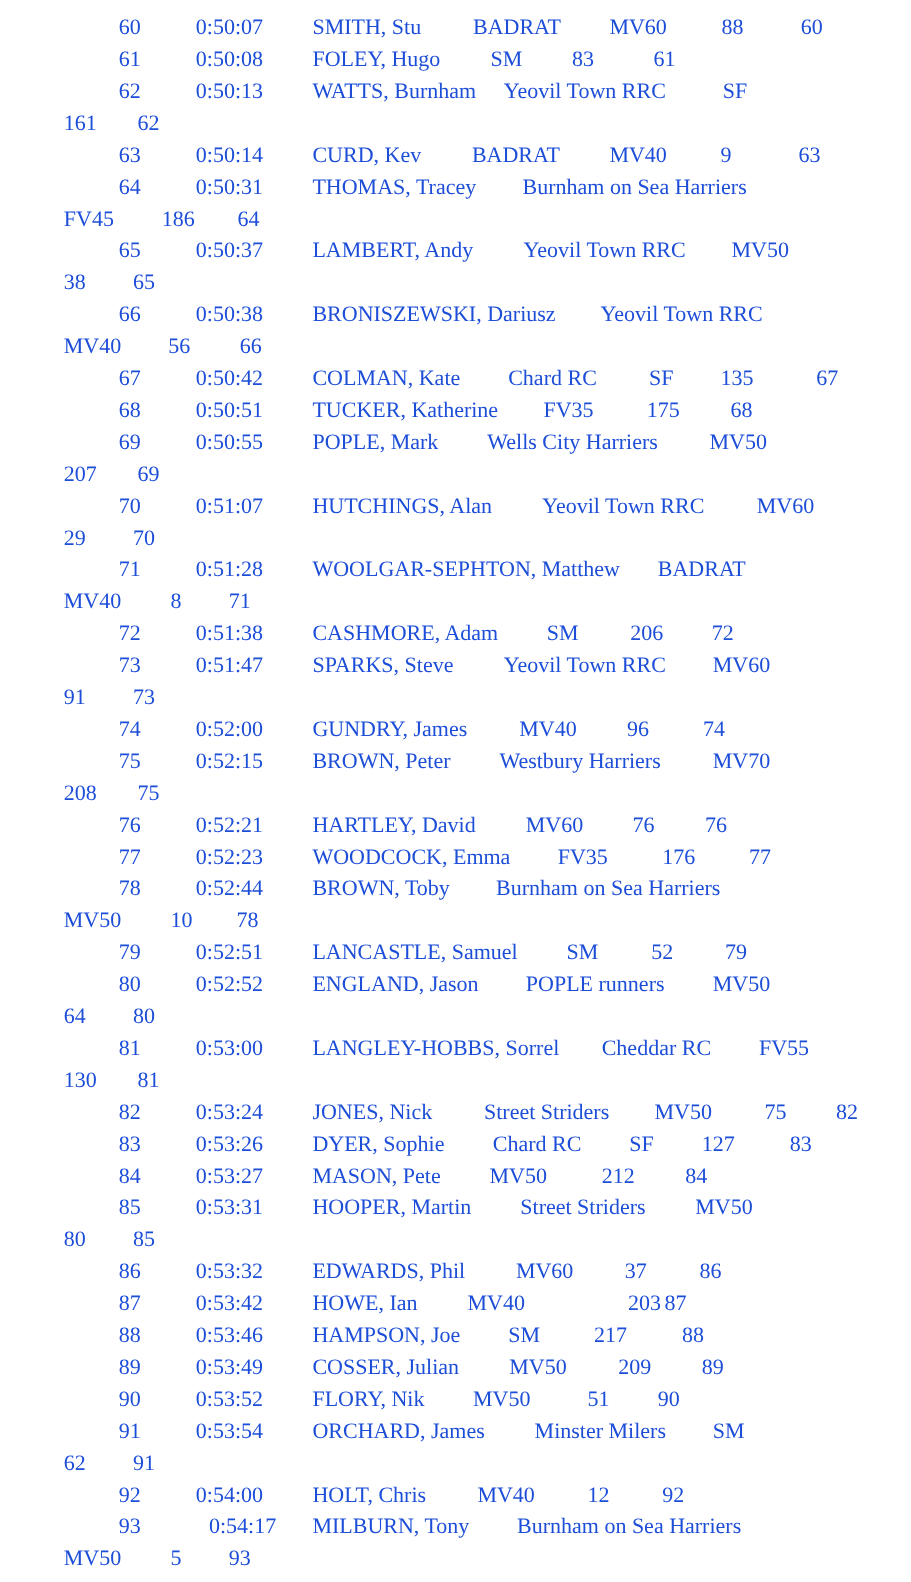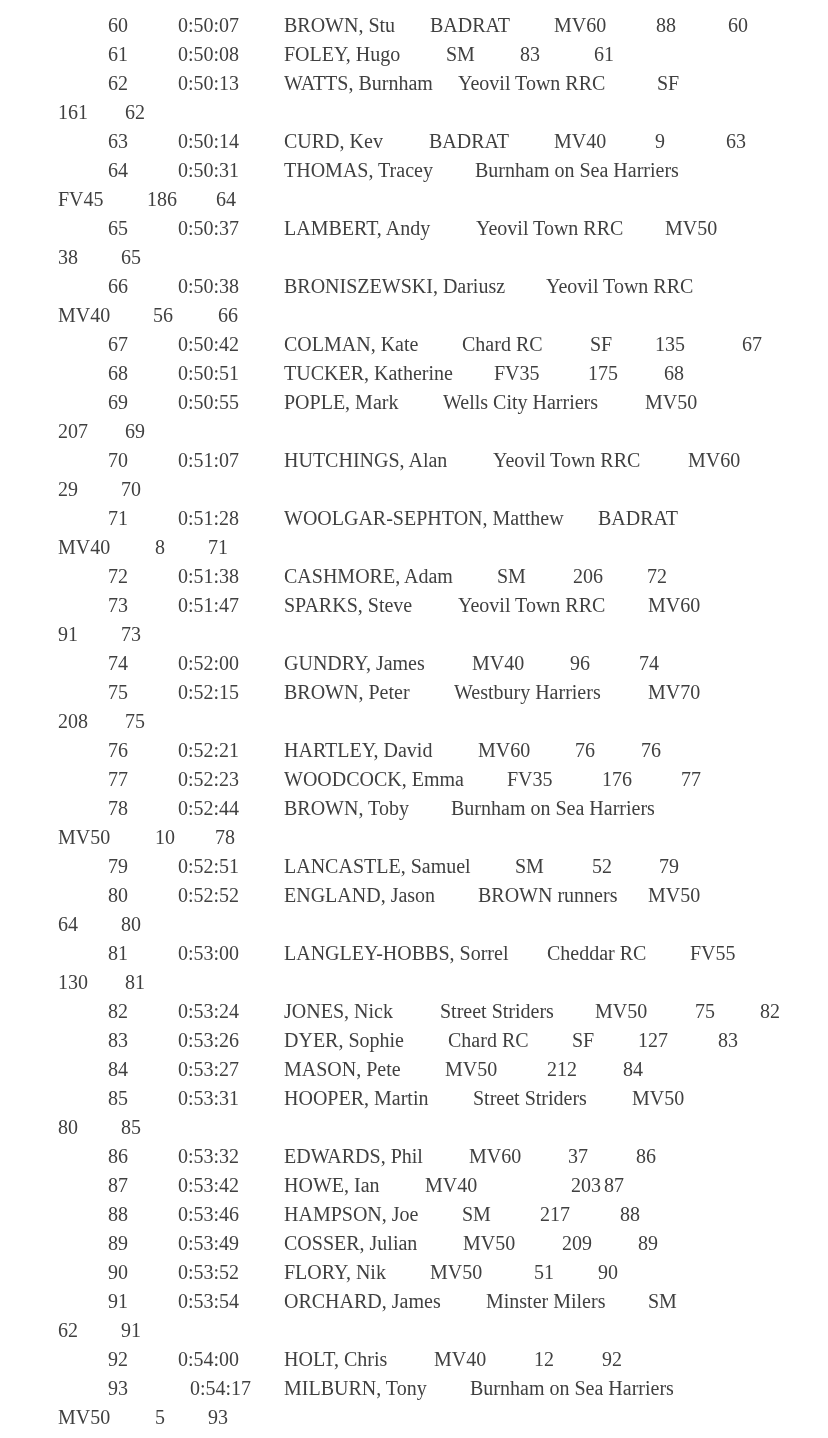--- a/index.html
+++ b/index.html
@@ -1,21 +1,21 @@
 <!DOCTYPE html>
 <html><head>
 <meta charset="utf-8">
 <style>
   html, body { margin: 0; padding: 0; background: #ffffff; }
   .page {
     position: relative;
     width: 828px;
     height: 1438px;
     background: #ffffff;
-    color: #404040;
+    color: #1d4ed8;
     font-family: "Liberation Serif", "DejaVu Serif", serif;
     font-size: 20px;
     overflow: hidden;
   }
   .line {
     position: absolute;
     left: 0;
     width: 100%;
     height: 29px;
     line-height: 29px;
@@ -24,21 +24,21 @@
   .tok { position: absolute; }
 </style>
 </head>
 <body>
 
 <div class="page">
   <div id="lines">
       <div class="line" style="top: 11px;">
         <span class="tok" style="left: 108px;">60</span>
         <span class="tok" style="left: 178px;">0:50:07</span>
-        <span class="tok" style="left: 284px;">BROWN, Stu</span>
+        <span class="tok" style="left: 284px;">SMITH, Stu</span>
         <span class="tok" style="left: 430px;">BADRAT</span>
         <span class="tok" style="left: 554px;">MV60</span>
         <span class="tok" style="left: 656px;">88</span>
         <span class="tok" style="left: 728px;">60</span>
       </div>
       <div class="line" style="top: 40px;">
         <span class="tok" style="left: 108px;">61</span>
         <span class="tok" style="left: 178px;">0:50:08</span>
         <span class="tok" style="left: 284px;">FOLEY, Hugo</span>
         <span class="tok" style="left: 446px;">SM</span>
@@ -218,21 +218,21 @@
         <span class="tok" style="left: 178px;">0:52:51</span>
         <span class="tok" style="left: 284px;">LANCASTLE, Samuel</span>
         <span class="tok" style="left: 515px;">SM</span>
         <span class="tok" style="left: 592px;">52</span>
         <span class="tok" style="left: 659px;">79</span>
       </div>
       <div class="line" style="top: 881px;">
         <span class="tok" style="left: 108px;">80</span>
         <span class="tok" style="left: 178px;">0:52:52</span>
         <span class="tok" style="left: 284px;">ENGLAND, Jason</span>
-        <span class="tok" style="left: 478px;">BROWN runners</span>
+        <span class="tok" style="left: 478px;">POPLE runners</span>
         <span class="tok" style="left: 648px;">MV50</span>
       </div>
       <div class="line" style="top: 910px;">
         <span class="tok" style="left: 58px;">64</span>
         <span class="tok" style="left: 121px;">80</span>
       </div>
       <div class="line" style="top: 939px;">
         <span class="tok" style="left: 108px;">81</span>
         <span class="tok" style="left: 178px;">0:53:00</span>
         <span class="tok" style="left: 284px;">LANGLEY-HOBBS, Sorrel</span>

